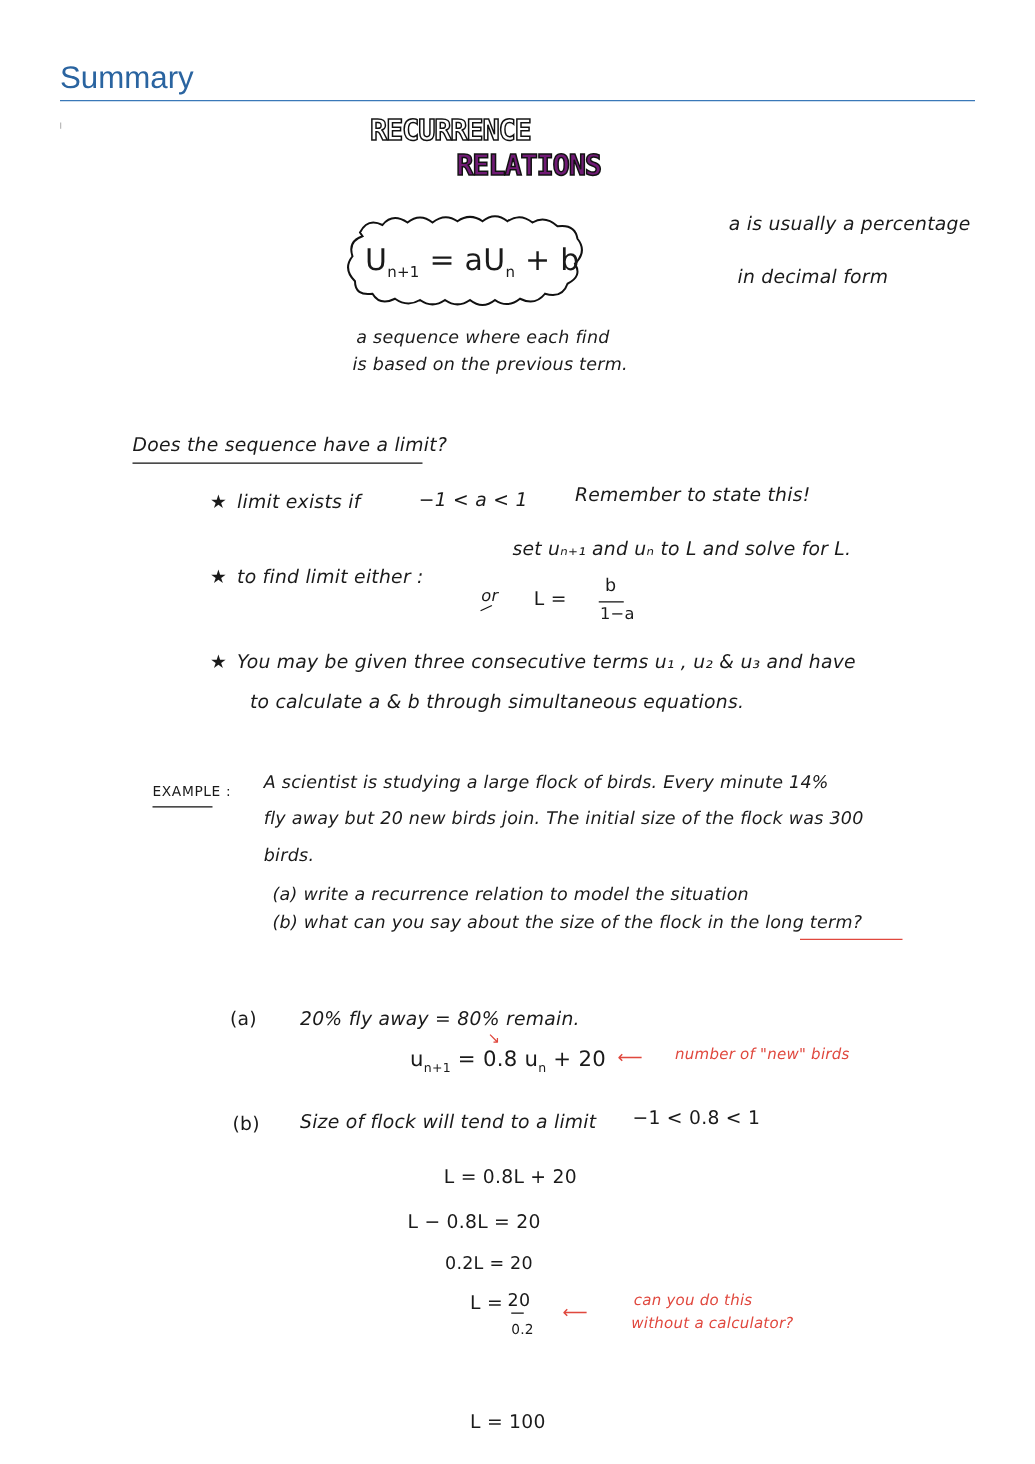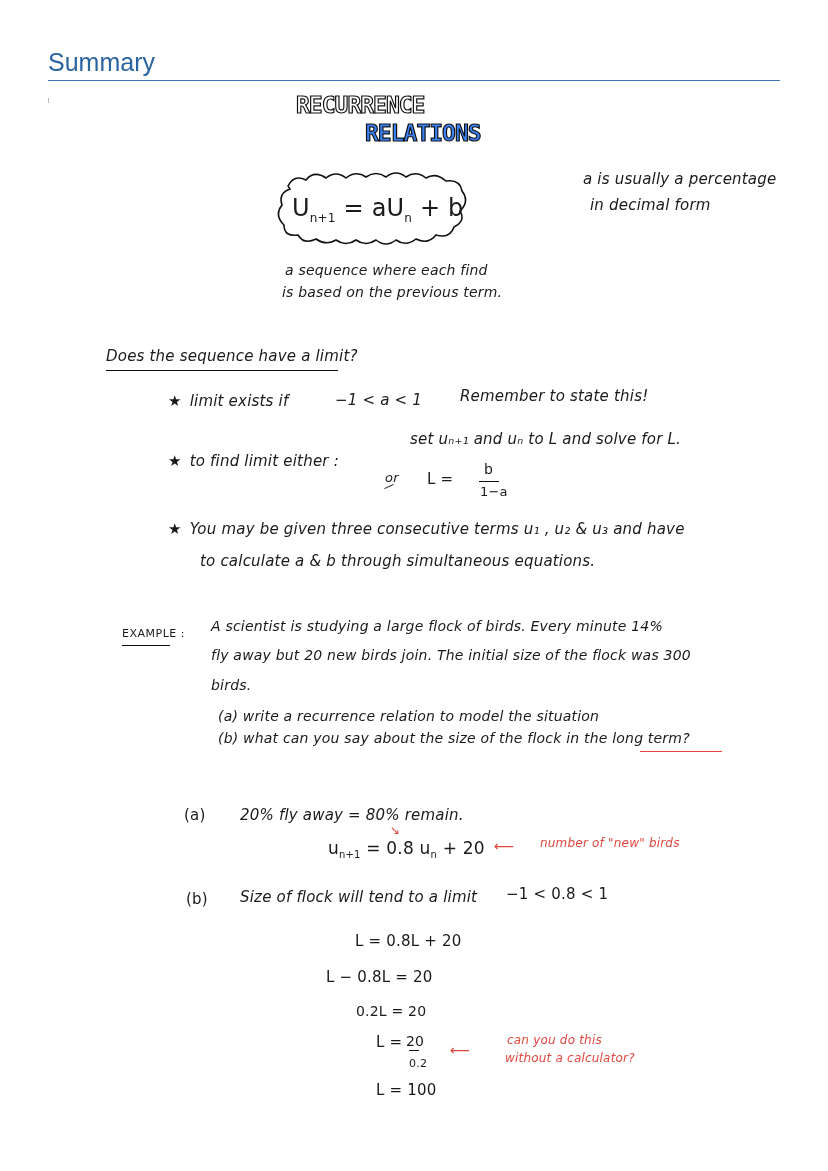--- a/index.html
+++ b/index.html
@@ -9,31 +9,31 @@
     }
     .abs { position: absolute; white-space: nowrap; }
     .hw { font-family: "DejaVu Sans", sans-serif; font-style: italic; color: #1a1a1a; letter-spacing: 0.2px; }
     .red { color: #e0483e; }
 
     #header-title { left: 48px; top: 48px; font-family: "Liberation Sans", sans-serif; font-size: 25px; color: #2a64a0; }
     #header-rule { left: 48px; top: 80px; width: 732px; height: 1px; background: #3a78b8; }
     #left-tick { left: 48px; top: 98px; width: 1px; height: 5px; background: #bbb; }
 
     #title-line1 { left: 296px; top: 92px; font-family: "DejaVu Sans Mono", monospace; font-size: 23px; letter-spacing: -1px; font-weight: bold; color: #fff; -webkit-text-stroke: 1.2px #111; }
-    #title-line2 { left: 365px; top: 120px; font-family: "DejaVu Sans Mono", monospace; font-size: 23px; letter-spacing: -1px; font-weight: bold; color: #3b82f6; -webkit-text-stroke: 1.2px #111; }
+    #title-line2 { left: 365px; top: 120px; font-family: "DejaVu Sans Mono", monospace; font-size: 23px; letter-spacing: -1px; font-weight: bold; color: #701a75; -webkit-text-stroke: 1.2px #111; }
 
     #cloud { left: 268px; top: 168px; }
     #formula-main { left: 292px; top: 194px; font-size: 24px; font-style: normal; }
     #formula-main sub { font-size: 12px; }
 
     #def-line1 { left: 285px; top: 262px; font-size: 14px; }
     #def-line2 { left: 282px; top: 284px; font-size: 14px; }
 
     #note-a-1 { left: 583px; top: 170px; font-size: 15px; }
-    #note-a-2 { left: 590px; top: 196px; font-size: 15px; text-align: right; }
+    #note-a-2 { left: 590px; top: 212px; font-size: 15px; text-align: right; }
 
     #section-q { left: 106px; top: 347px; font-size: 15px; }
     #section-q-underline { left: 106px; top: 370px; width: 232px; height: 1px; background: #111; }
 
     .star { font-style: normal; font-size: 15px; margin-right: 8px; }
     #b1 { left: 168px; top: 392px; font-size: 15px; }
     #b1-cond { left: 335px; top: 391px; font-size: 15px; }
     #b1-note { left: 460px; top: 387px; font-size: 15px; }
     #b2 { left: 168px; top: 452px; font-size: 15px; }
     #b2-rest { left: 410px; top: 430px; font-size: 15px; }
@@ -71,21 +71,21 @@
     #w1 { left: 355px; top: 932px; font-size: 15px; font-style: normal; }
     #w2 { left: 326px; top: 968px; font-size: 15px; font-style: normal; }
     #w3 { left: 356px; top: 1003px; font-size: 14px; font-style: normal; }
     #w4-L { left: 376px; top: 1033px; font-size: 15px; font-style: normal; }
     #w4-num { left: 406px; top: 1033px; font-size: 14px; font-style: normal; }
     #w4-bar { left: 409px; top: 1050px; width: 10px; height: 1px; background: #111; }
     #w4-den { left: 409px; top: 1057px; font-size: 11px; font-style: normal; }
     #w4-arrow { left: 450px; top: 1042px; font-size: 14px; font-style: normal; }
     #w4-note1 { left: 507px; top: 1033px; font-size: 12px; }
     #w4-note2 { left: 505px; top: 1051px; font-size: 12px; }
-    #w5 { left: 376px; top: 1081px; font-size: 15px; font-style: normal; }
+    #w5 { left: 376px; top: 1128px; font-size: 15px; font-style: normal; }
   </style>
 </head>
 <body>
 
 <div id="header-title" class="abs">Summary</div>
 <div id="header-rule" class="abs"></div>
 <div id="left-tick" class="abs"></div>
 
 <div id="title-line1" class="abs">RECURRENCE</div>
 <div id="title-line2" class="abs">RELATIONS</div>

